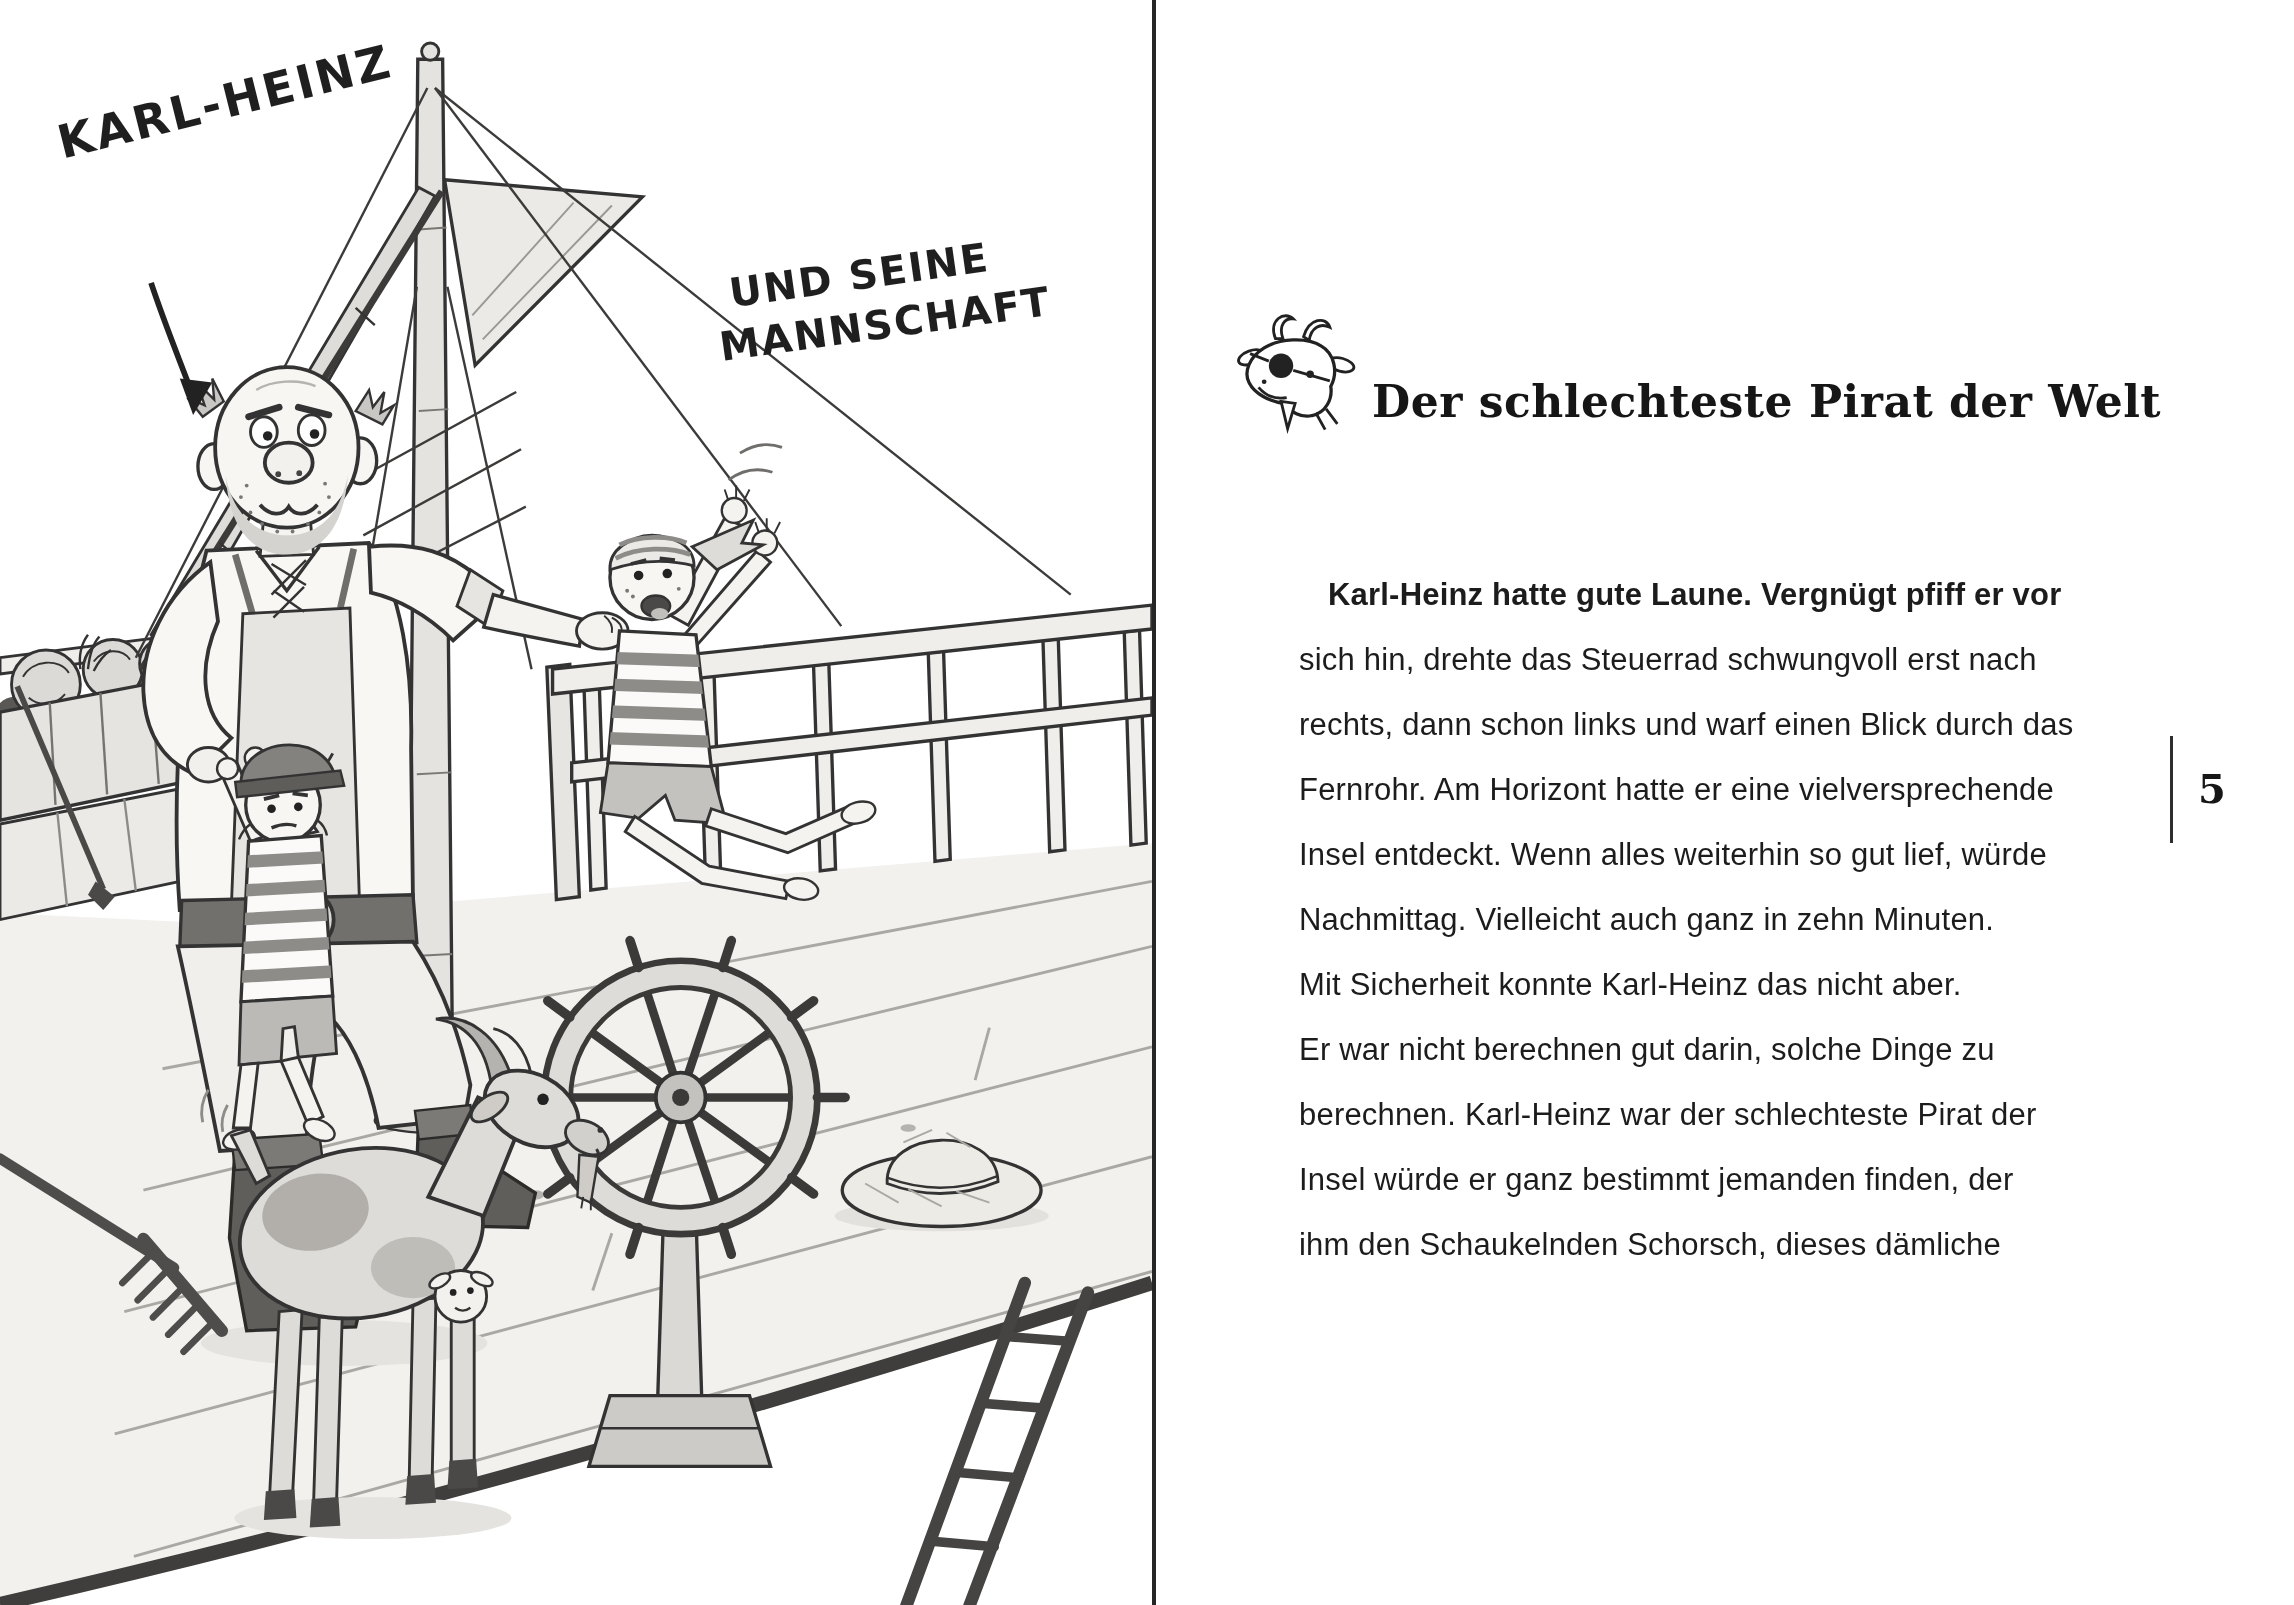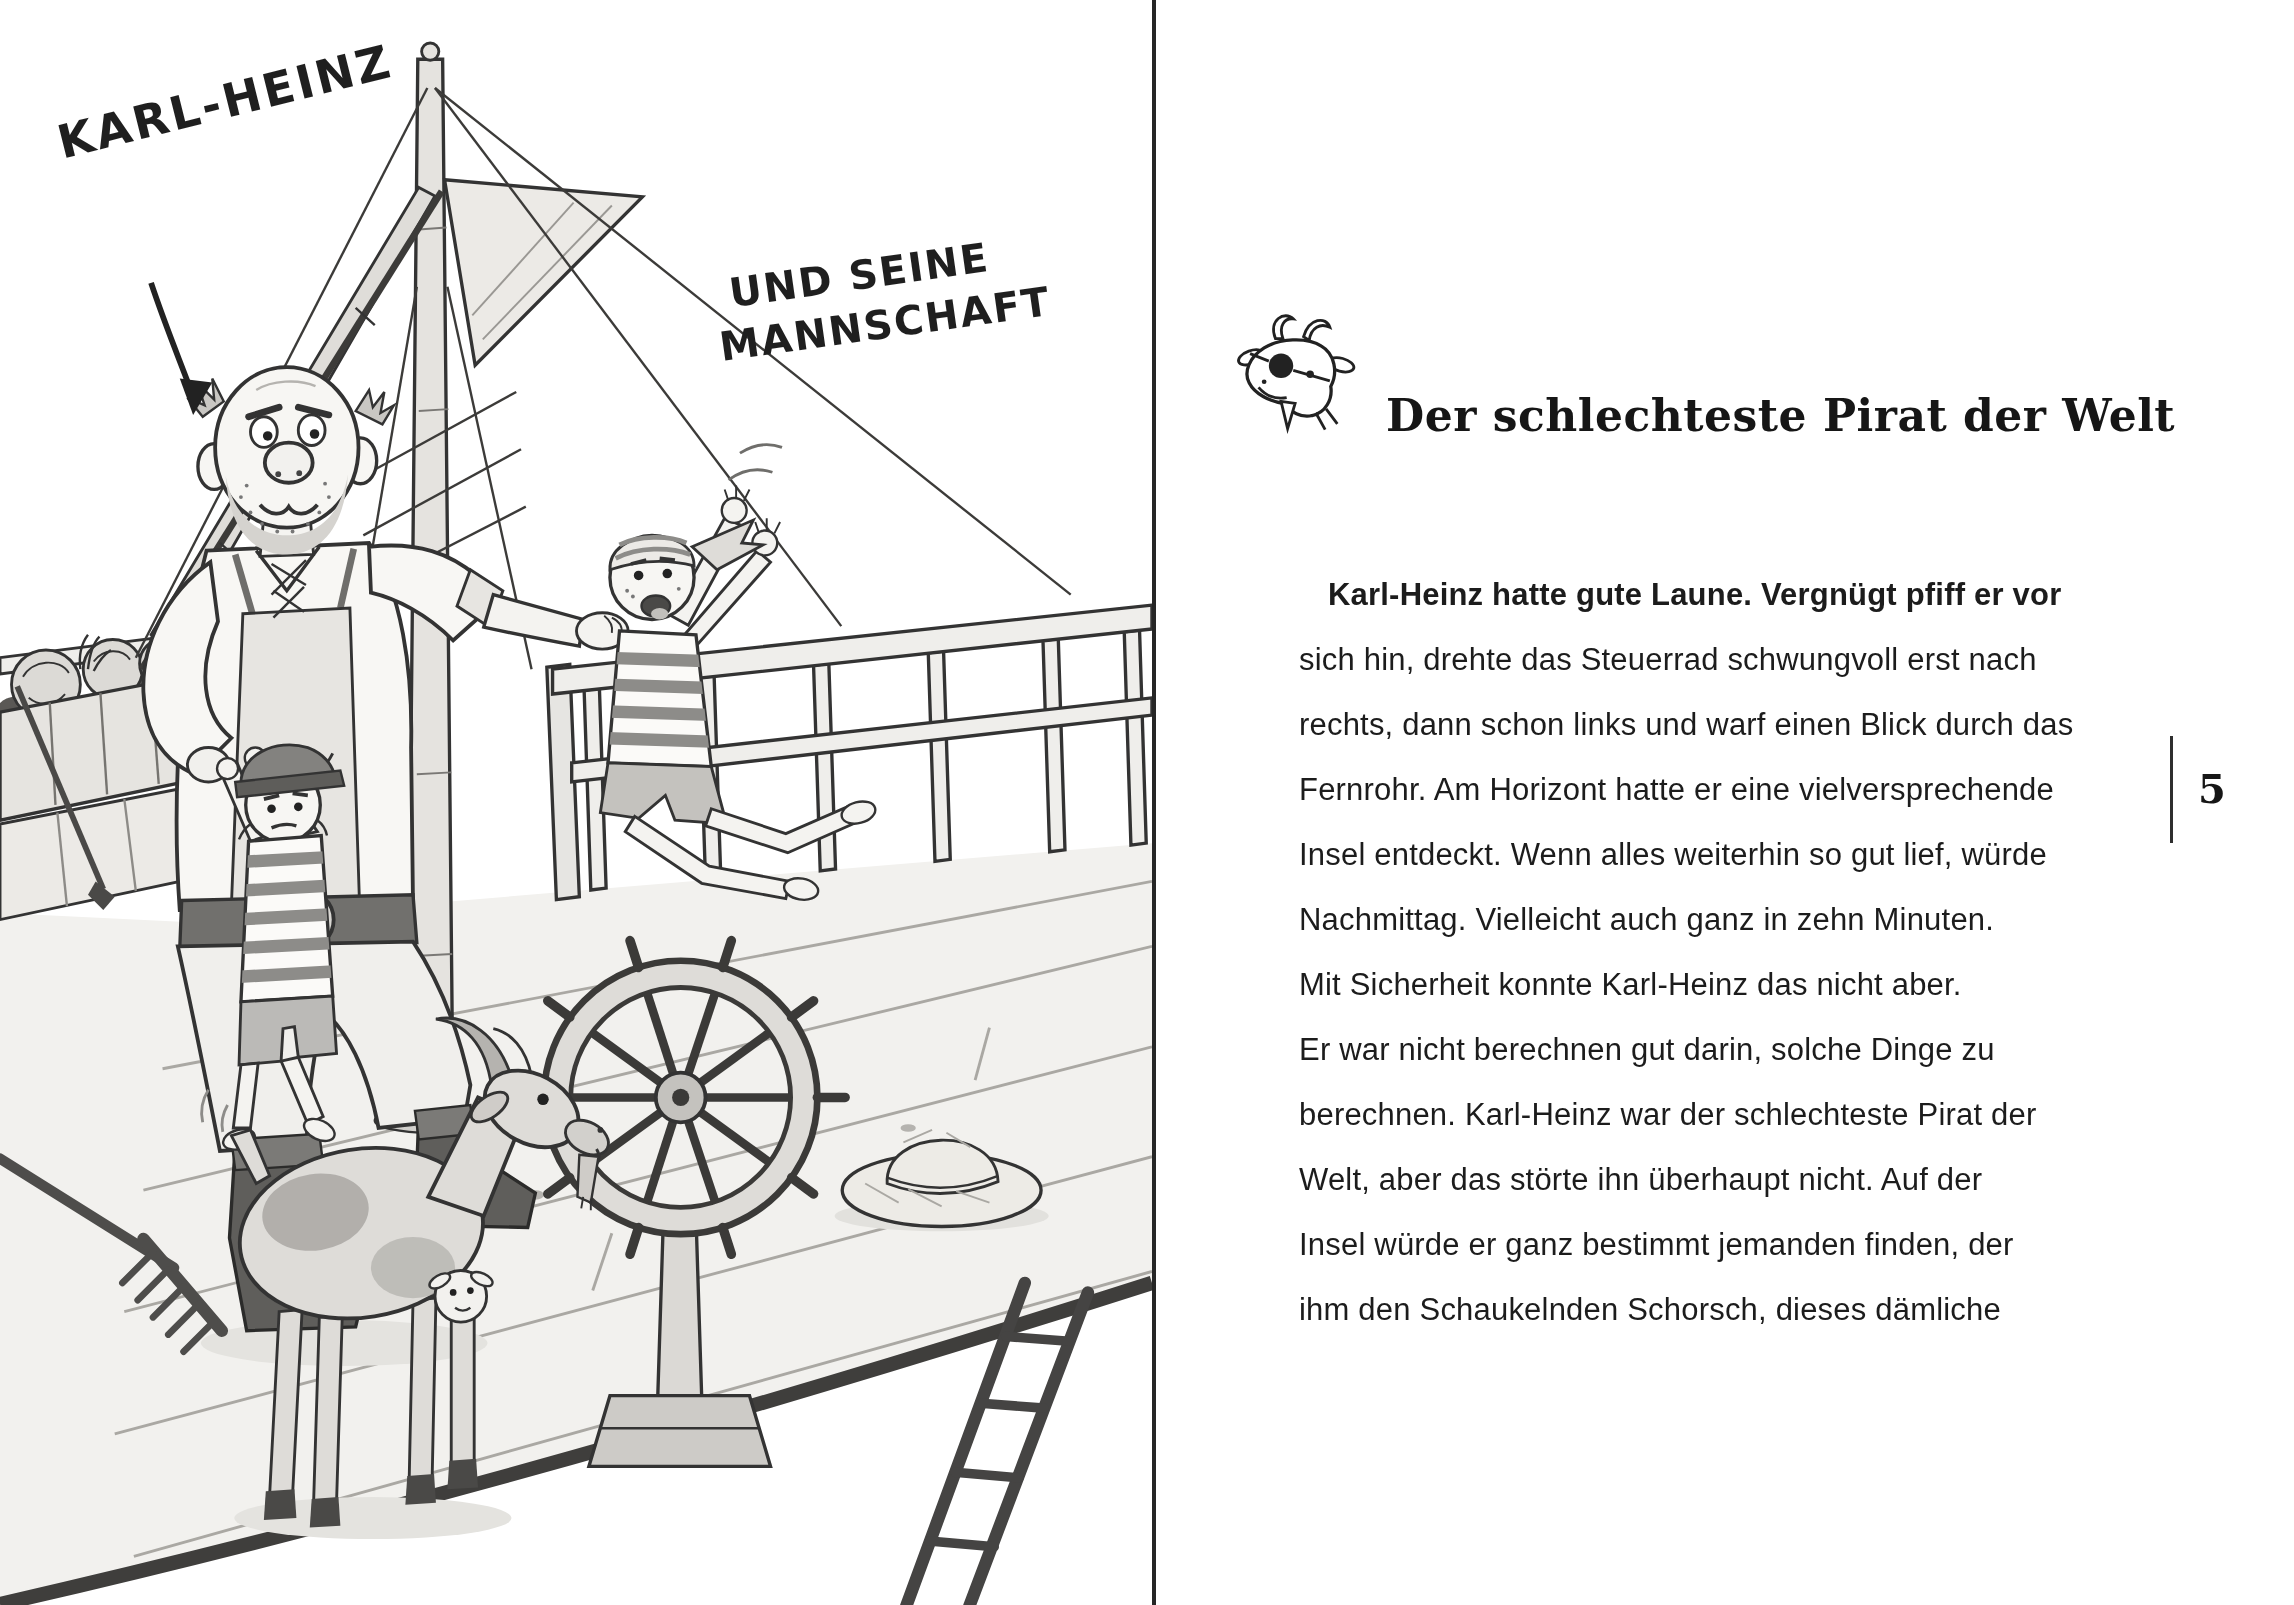--- a/index.html
+++ b/index.html
@@ -424,33 +424,32 @@
     <circle cx="48" cy="63" r="13" fill="#222"></circle>
     <line x1="35" y1="58" x2="15" y2="50" stroke="#222" stroke-width="3"></line>
     <line x1="61" y1="68" x2="100" y2="79" stroke="#222" stroke-width="3"></line>
     <circle cx="79" cy="72" r="4" fill="#222"></circle>
     <circle cx="30" cy="80" r="2.5" fill="#222"></circle>
     <path d="M 24,86 q 12,14 30,11" stroke="#222" stroke-width="3" fill="none"></path>
     <polygon points="48,101 63,103 55,130" fill="#fff" stroke="#222" stroke-width="3"></polygon>
     <path d="M 85,113 L 95,131 M 96,109 L 108,125" stroke="#222" stroke-width="3" fill="none"></path>
   </svg>
 
-  <h1 class="chapter-title" style="margin:18px;">Der schlechteste Pirat der Welt</h1>
+  <h1 class="chapter-title" style="margin:4px;">Der schlechteste Pirat der Welt</h1>
 
   <div class="body-text">
     <div class="body-line first">Karl-Heinz hatte gute Laune. Vergnügt pfiff er vor</div>
     <div class="body-line">sich hin, drehte das Steuerrad schwungvoll erst nach</div>
     <div class="body-line">rechts, dann schon links und warf einen Blick durch das</div>
     <div class="body-line">Fernrohr. Am Horizont hatte er eine vielversprechende</div>
     <div class="body-line">Insel entdeckt. Wenn alles weiterhin so gut lief, würde</div>
     <div class="body-line">Nachmittag. Vielleicht auch ganz in zehn Minuten.</div>
     <div class="body-line">Mit Sicherheit konnte Karl-Heinz das nicht aber.</div>
     <div class="body-line">Er war nicht berechnen gut darin, solche Dinge zu</div>
     <div class="body-line">berechnen. Karl-Heinz war der schlechteste Pirat der</div>
-    <div class="body-line">Welt, aber das störte ihn überhaupt nicht. Auf der</div>
     <div class="body-line">Insel würde er ganz bestimmt jemanden finden, der</div>
     <div class="body-line">ihm den Schaukelnden Schorsch, dieses dämliche</div>
   </div>
 
   <div class="folio-rule"></div>
   <div class="folio-number">5</div>
 </div>
 
 
 </body></html>

